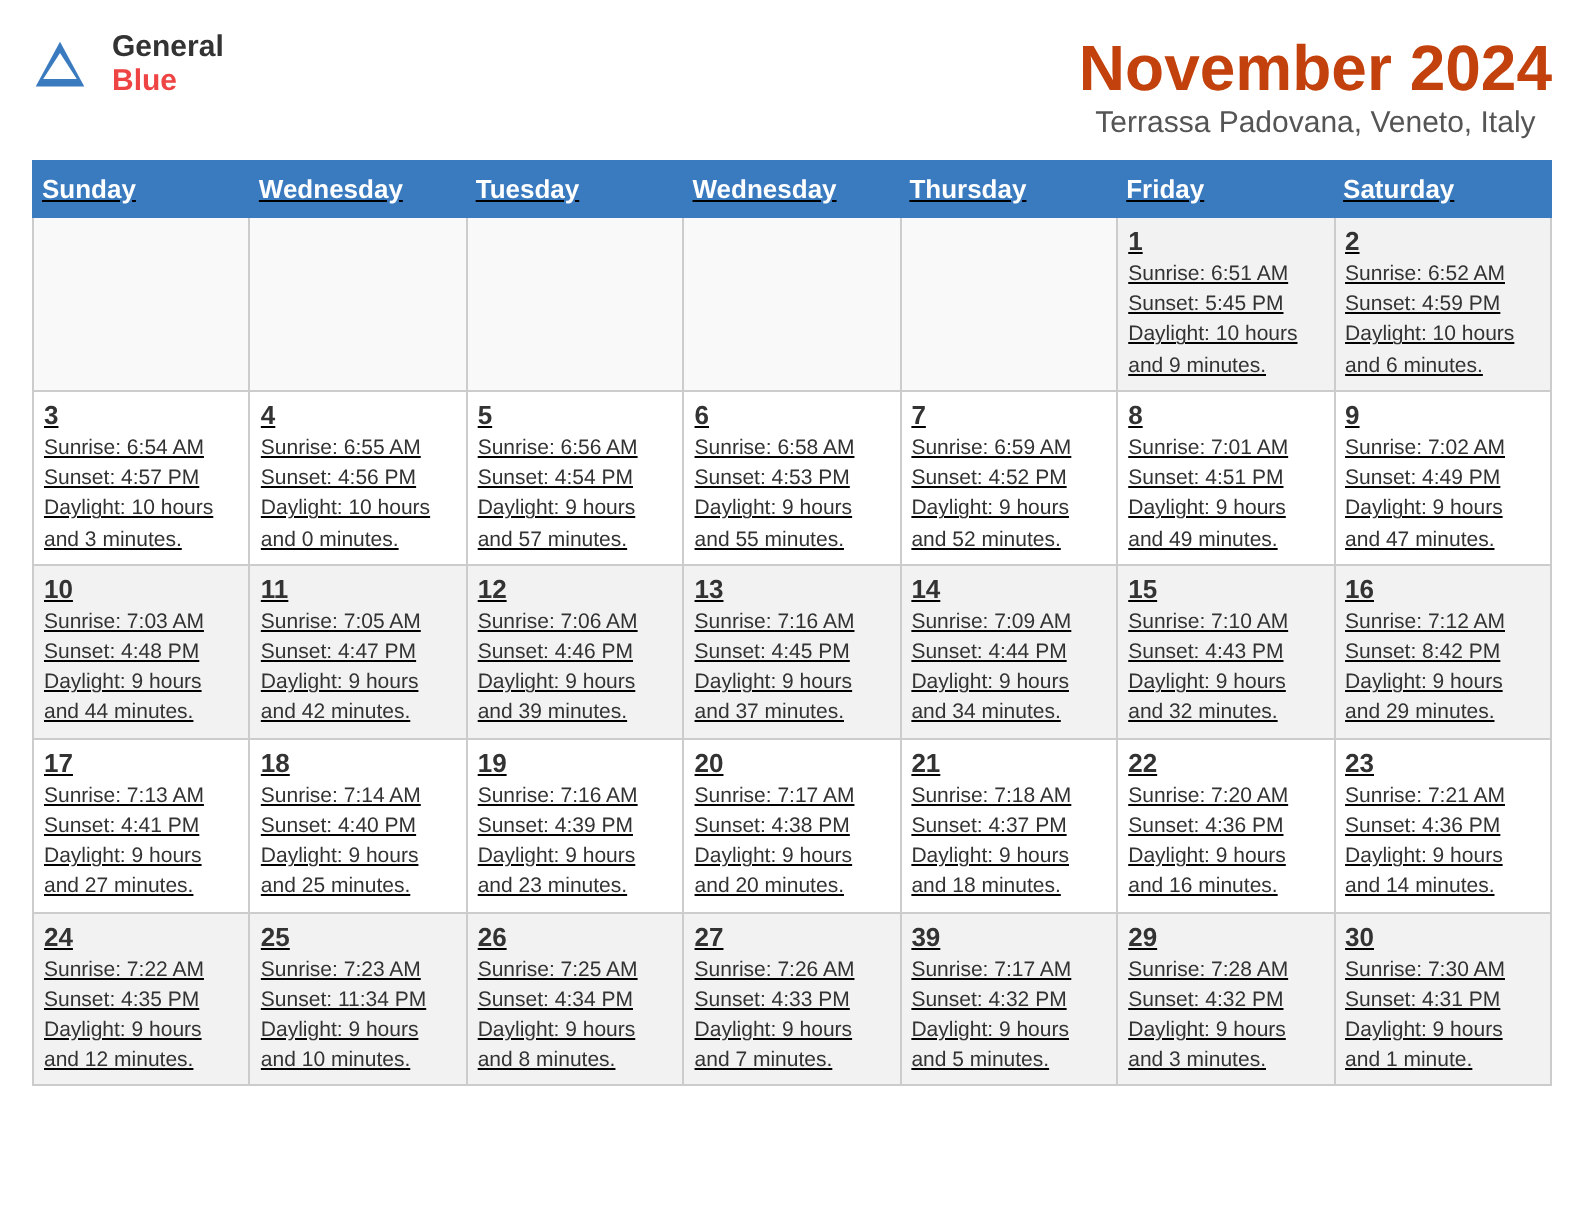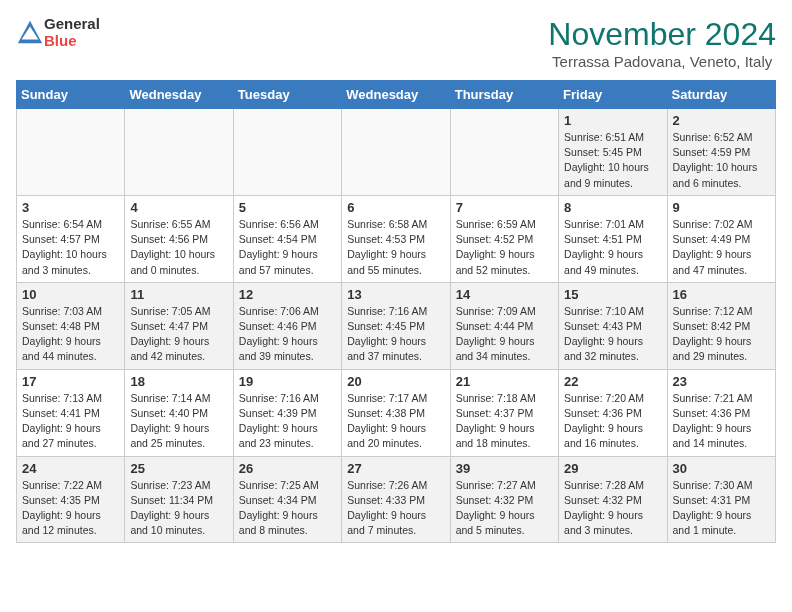--- a/index.html
+++ b/index.html
@@ -12,21 +12,21 @@
     }
     .header-area {
       display: flex;
       justify-content: space-between;
       align-items: flex-start;
       margin-bottom: 10px;
     }
     .logo {
       display: flex;
       align-items: center;
-      gap: 0;
+      gap: 12px;
     }
     .logo-text {
       display: flex;
       flex-direction: column;
       line-height: 1.1;
     }
     .logo-general {
       font-size: 15px;
       font-weight: bold;
       color: #333;
@@ -38,31 +38,32 @@
     }
     .logo-icon {
       width: 28px;
       height: 28px;
     }
     .title-area {
       text-align: right;
     }
     .month-title {
       font-size: 32px;
-      font-weight: normal;
-      color: #0f766e;
+      font-weight: bold;
+      color: #c2410c;
     }
     .location {
       font-size: 15px;
       color: #555;
       text-align: center;
     }
     table {
       width: 100%;
       border-collapse: collapse;
+      text-decoration: underline;
     }
     thead tr th {
       background-color: #3a7abf;
       color: #fff;
       font-size: 13px;
       font-weight: bold;
       padding: 6px 4px;
       text-align: left;
       border: 1px solid #3a7abf;
     }
@@ -299,21 +300,21 @@
 Daylight: 9 hours and 8 minutes.</div>
         </td>
         <td>
           <span class="day-number">27</span>
           <div class="cell-content">Sunrise: 7:26 AM
 Sunset: 4:33 PM
 Daylight: 9 hours and 7 minutes.</div>
         </td>
         <td>
           <span class="day-number">39</span>
-          <div class="cell-content">Sunrise: 7:27 AM
+          <div class="cell-content">Sunrise: 7:17 AM
 Sunset: 4:32 PM
 Daylight: 9 hours and 5 minutes.</div>
         </td>
         <td>
           <span class="day-number">29</span>
           <div class="cell-content">Sunrise: 7:28 AM
 Sunset: 4:32 PM
 Daylight: 9 hours and 3 minutes.</div>
         </td>
         <td>

